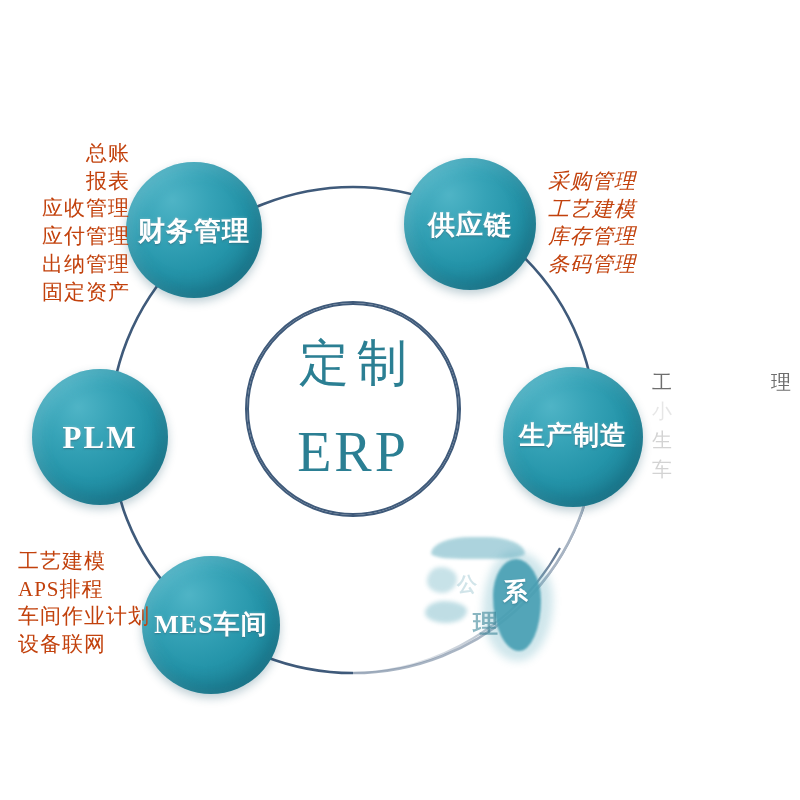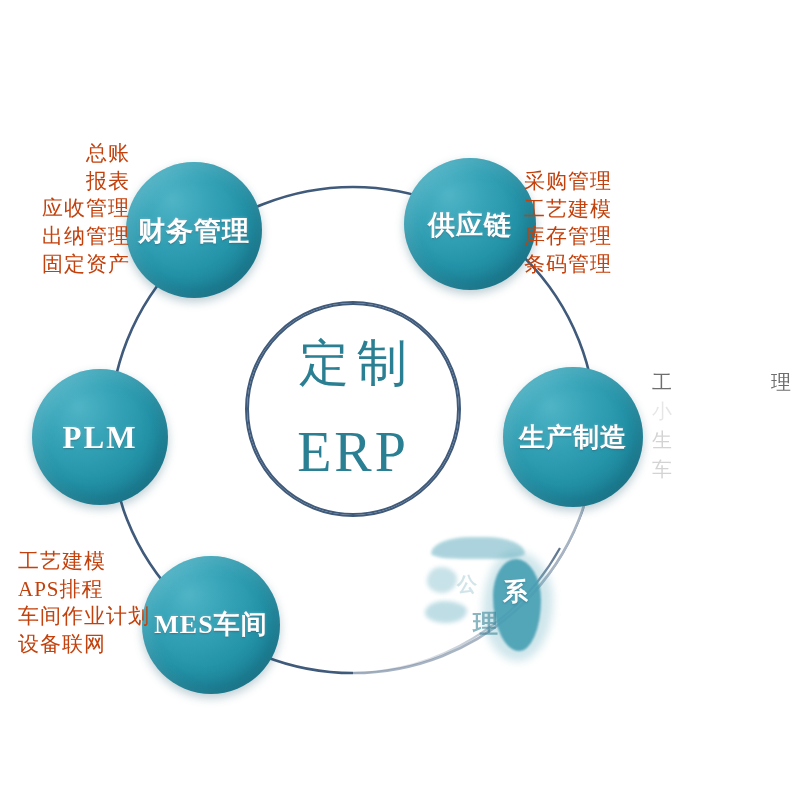--- a/index.html
+++ b/index.html
@@ -75,21 +75,21 @@
 
   
   #node-finance   { left: 126px; top: 162px; width: 136px; height: 136px; }
   #node-supply    { left: 404px; top: 158px; width: 132px; height: 132px; }
   #node-mfg       { left: 503px; top: 367px; width: 140px; height: 140px; }
   #node-mes       { left: 142px; top: 556px; width: 138px; height: 138px; }
   #node-plm       { left:  32px; top: 369px; width: 136px; height: 136px; }
 
   #node-finance .node-label { font-size: 27px; }
   #node-supply  .node-label { font-size: 27px; }
-  #node-mfg     .node-label { font-size: 26px; }
+  #node-mfg     .node-label { font-size: 26px; font-family: Liberation Mono, monospace; }
   #node-plm     .node-label { font-size: 31px; letter-spacing: 2px; }
   #node-mes     .node-label { font-size: 26px; }
 
   
   #center-hub {
     position: absolute;
     left: 247px;
     top: 303px;
     width: 212px;
     height: 212px;
@@ -131,21 +131,21 @@
     font-family: "Liberation Serif", "DejaVu Serif", serif;
     font-size: 21px;
     line-height: 1.32;
     letter-spacing: 1px;
     white-space: nowrap;
     user-select: none;
   }
   .annotation .ann-line { display: block; }
 
   #ann-finance { left: 6px;  top: 140px; width: 124px; text-align: right; }
-  #ann-supply  { left: 524px; top: 168px; text-align: right; }
+  #ann-supply  { left: 548px; top: 168px; text-align: right; font-style: italic; }
   #ann-mes     { left: 18px; top: 548px; width: 130px; text-align: left; }
 
   
   .artifact {
     position: absolute;
     z-index: 2;
     user-select: none;
     pointer-events: none;
   }
   #artifact-mfg-text {
@@ -272,20 +272,21 @@
   </div>
 
   <div class="node" id="node-plm">
     <span class="node-label serif">PLM</span>
   </div>
 
   <div class="annotation" id="ann-finance">
     <span class="ann-line">总账</span>
     <span class="ann-line">报表</span>
     <span class="ann-line">应收管理</span>
+    <span class="ann-line">应付管理</span>
     <span class="ann-line">出纳管理</span>
     <span class="ann-line">固定资产</span>
   </div>
 
   <div class="annotation" id="ann-supply">
     <span class="ann-line">采购管理</span>
     <span class="ann-line">工艺建模</span>
     <span class="ann-line">库存管理</span>
     <span class="ann-line">条码管理</span>
   </div>

